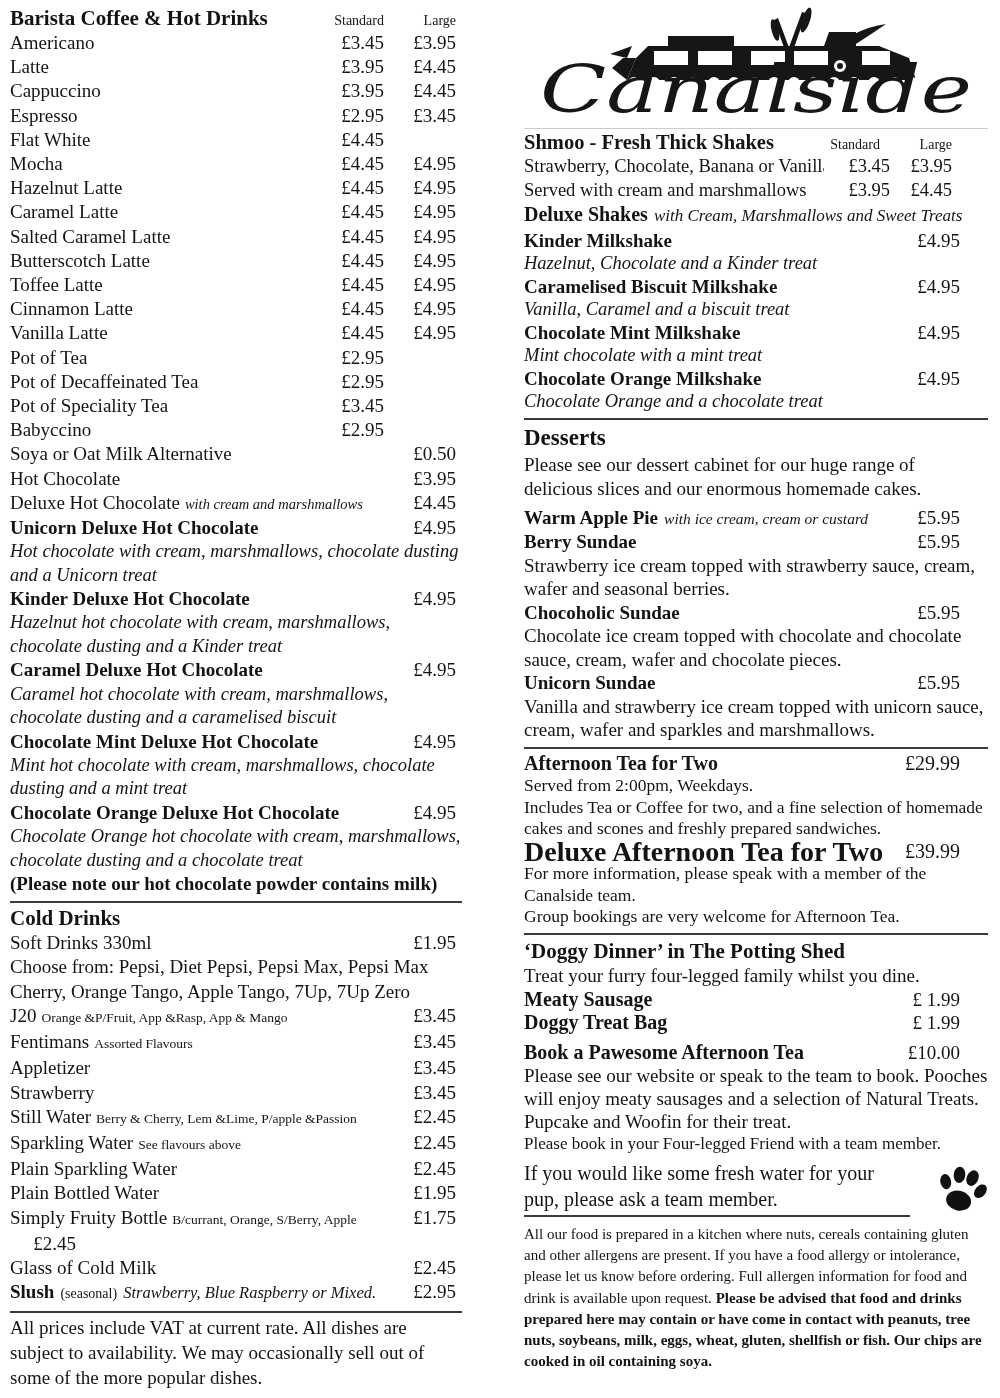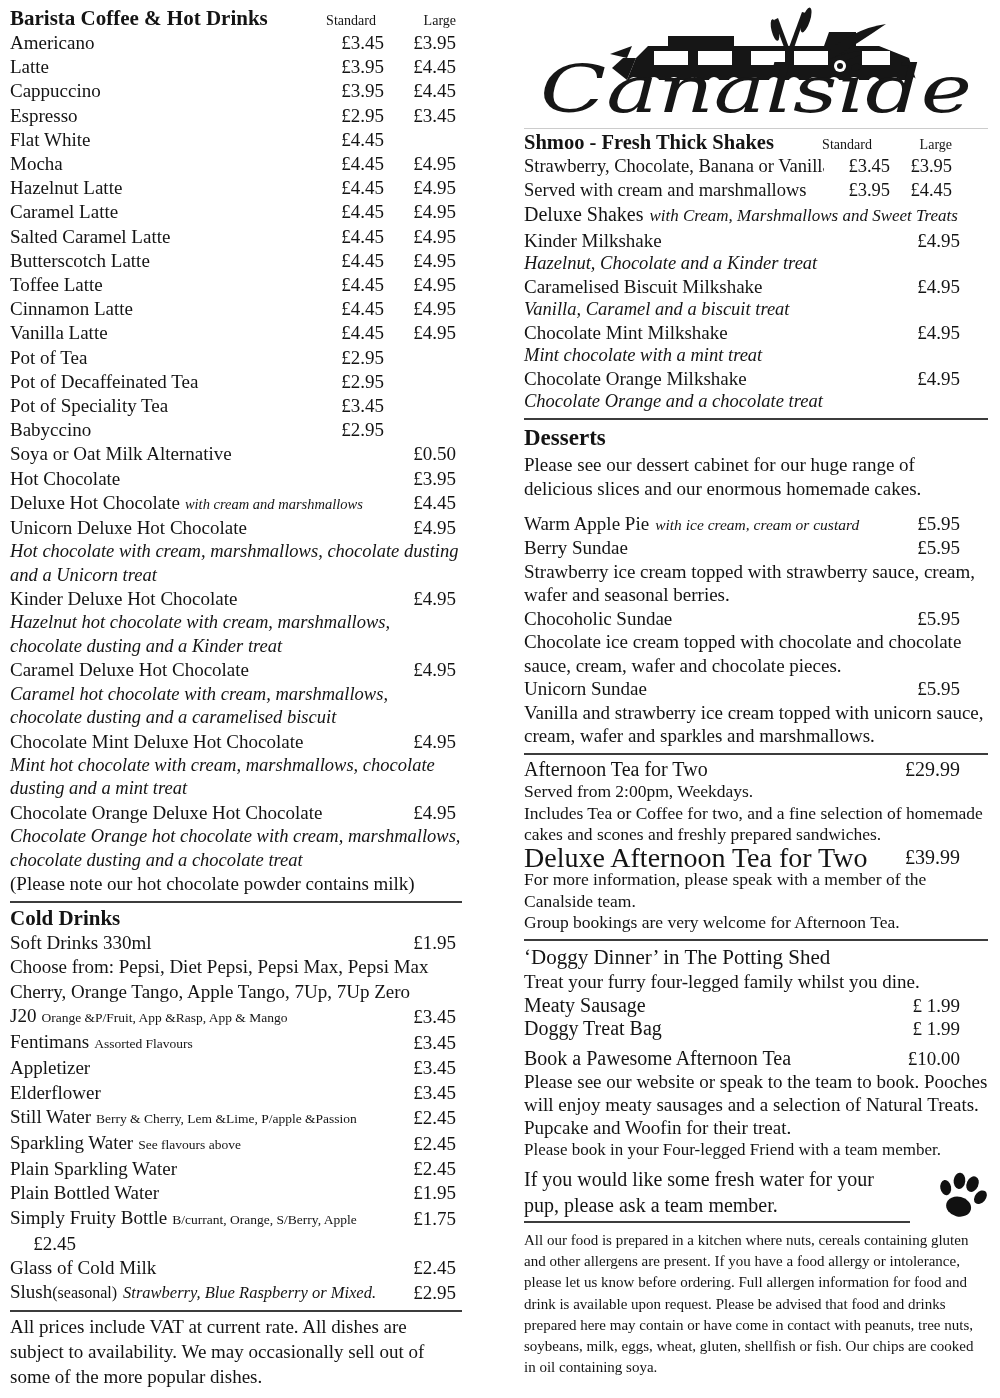--- a/index.html
+++ b/index.html
@@ -6,49 +6,49 @@
   body{width:1000px;height:1398px;background:#ffffff;color:#141414;
        font-family:"Liberation Serif","DejaVu Serif",serif;position:relative;overflow:hidden}
   .col{position:absolute;top:6px}
   #colL{left:10px;width:452px}
   #colR{left:524px;width:464px}
 
   
   .hrow{display:flex;align-items:baseline;padding-right:6px}
   .t1{font-weight:bold;font-size:21px;line-height:25px;flex:1;white-space:nowrap}
   .t2{font-weight:bold;font-size:23px;line-height:30px}
-  .ch{width:66px;text-align:center;font-size:14px;flex:none}
+  .ch{width:66px;text-align:right;font-size:14px;flex:none}
   .cl{width:72px;text-align:right;font-size:14px;flex:none}
 
   
-  .row{display:flex;align-items:center;padding-right:6px;font-size:19px;line-height:24.2px}
+  .row{display:flex;align-items:flex-start;padding-right:6px;font-size:19px;line-height:24.2px}
   .nm{flex:1;min-width:0;white-space:nowrap;overflow:hidden}
   .s{width:66px;text-align:right;flex:none}
   .l{width:72px;text-align:right;flex:none}
   .pr{width:66px;text-align:right;flex:none}
 
   
   #colR .row{padding-right:28px;line-height:23.5px}
   #colR .pr{width:78px}
   #colR .s{width:66px}
   #colR .l{width:62px}
   #colR .hrow{padding-right:36px}
 
-  .b{font-weight:normal}
+  .b{font-weight:bold}
   .it{font-style:italic}
   .q{font-size:13.5px;margin-left:5px}
   .qi{font-size:14.5px;font-style:italic;margin-left:5px}
   .qi2{font-size:15.5px;font-style:italic;margin-left:6px}
   .desc{font-style:italic;font-size:18.5px;line-height:23.5px}
   .descr{font-size:19px;line-height:23.5px}
   .para{font-size:17.5px;line-height:21.5px}
   .note-sm{font-size:17px;line-height:21px}
   hr.dark{border:none;border-top:2px solid #3c3c3c;margin:5px 0 3px 0}
   hr.light{border:none;border-top:1px solid #cccccc;margin:2px 0 1px 0}.gap6{height:6px}
-  .slush-paren{font-size:16px;}
+  .slush-paren{font-size:14px;margin-left:6px}
   .slush-fl{font-size:16.5px;font-style:italic;margin-left:6px}
   .water-wrap{display:flex;align-items:flex-start}
   .water-txt{width:388px;font-size:20px;line-height:26px}
   .paw{margin-left:16px;margin-top:4px}
   .rule-partial{border-top:2px solid #3c3c3c;width:386px;margin-top:3px}
   .allergen{font-size:15px;line-height:21.2px;margin-top:6px}
 </style>
 </head>
 <body>
 
@@ -204,21 +204,21 @@
     </div>
   <div class="row">
       <span class="nm"><span>Fentimans</span><span class="q">Assorted Flavours</span></span>
       <span class="pr">£3.45</span>
     </div>
   <div class="row">
       <span class="nm">Appletizer</span>
       <span class="pr">£3.45</span>
     </div>
   <div class="row">
-      <span class="nm">Elderflower</span>
+      <span class="nm">Strawberry</span>
       <span class="pr">£3.45</span>
     </div>
   <div class="row">
       <span class="nm"><span>Still Water</span><span class="q">Berry &amp; Cherry, Lem &amp;Lime, P/apple &amp;Passion</span></span>
       <span class="pr">£2.45</span>
     </div>
   <div class="row">
       <span class="nm"><span>Sparkling Water</span><span class="q">See flavours above</span></span>
       <span class="pr">£2.45</span>
     </div>
@@ -337,21 +337,21 @@
   <div class="desc" style="line-height:22.5px">Mint chocolate with a mint treat</div>
   <div class="row">
       <span class="nm b">Chocolate Orange Milkshake</span>
       <span class="pr">£4.95</span>
     </div>
   <div class="desc" style="line-height:22.5px">Chocolate Orange and a chocolate treat</div>
 
   <hr class="dark">
 
   <div class="t2">Desserts</div>
-  <div class="descr" style="line-height:24px;margin-bottom:11px">Please see our dessert cabinet for our huge range of delicious slices and our enormous homemade cakes.</div>
+  <div class="descr" style="line-height:24px;margin-bottom:5px">Please see our dessert cabinet for our huge range of delicious slices and our enormous homemade cakes.</div>
 
   <div class="row">
       <span class="nm"><span class="b">Warm Apple Pie</span><span class="qi2">with ice cream, cream or custard</span></span>
       <span class="pr">£5.95</span>
     </div>
   <div class="row">
       <span class="nm b">Berry Sundae</span>
       <span class="pr">£5.95</span>
     </div>
   <div class="descr">Strawberry ice cream topped with strawberry sauce, cream, wafer and seasonal berries.</div>

